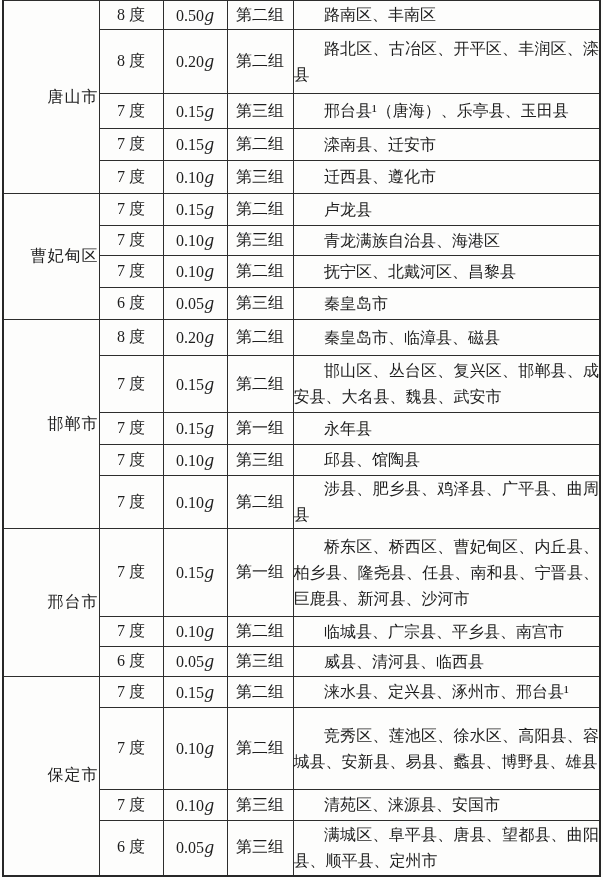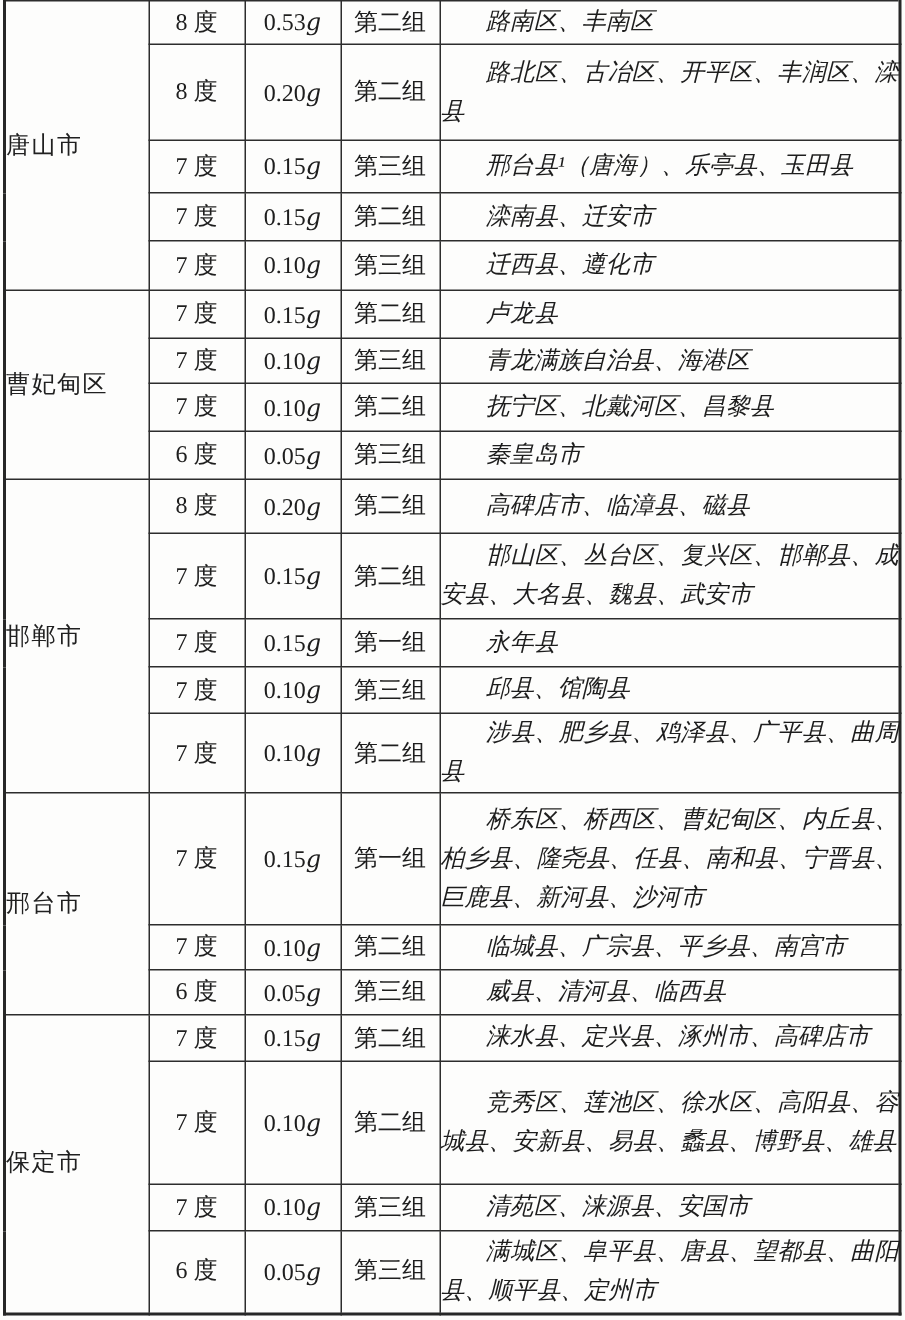--- a/index.html
+++ b/index.html
@@ -24,55 +24,54 @@
     table-layout: fixed;
   }
   table.seismic { border: 2px solid #272727; border-top: none; }
   table.seismic td {
     border: 1.5px solid #2d2d2d;
     padding: 0;
     font-size: 16px;
     vertical-align: middle;
   }
   td.city {
-    text-align: left;
+    text-align: right;
     font-size: 16.5px;
     letter-spacing: 1px;
     color: #202020;
   }
   td.cen { text-align: center; white-space: nowrap; }
   td.accel i { font-style: italic; font-family: "DejaVu Serif", serif; }
   td.dist {
     text-align: justify;
     text-align-last: left;
     padding: 3px 7px 3px 8px;
     text-indent: 1.9em;
     line-height: 26px;
     color: #1d1d1d;
-    font-style: italic;
   }
 </style>
 </head>
 <body>
 
 <div class="page">
   <table class="seismic">
     <colgroup>
       <col style="width:96px">
         <col style="width:64px">
         <col style="width:64px">
         <col style="width:66px">
         <col style="width:307px">
     </colgroup>
     <tbody>
 
       <tr style="height:29px">
         <td class="city" rowspan="5">唐山市</td>
         <td class="cen">8 度</td>
-        <td class="cen accel"><span>0.53</span><i>g</i></td>
+        <td class="cen accel"><span>0.50</span><i>g</i></td>
         <td class="cen">第二组</td>
         <td class="dist">路南区、丰南区</td>
       </tr>
       <tr style="height:64px">
         <td class="cen">8 度</td>
         <td class="cen accel"><span>0.20</span><i>g</i></td>
         <td class="cen">第二组</td>
         <td class="dist">路北区、古冶区、开平区、丰润区、滦县</td>
       </tr>
       <tr style="height:35px">
@@ -118,21 +117,21 @@
         <td class="cen accel"><span>0.05</span><i>g</i></td>
         <td class="cen">第三组</td>
         <td class="dist">秦皇岛市</td>
       </tr>
 
       <tr style="height:36px">
         <td class="city" rowspan="5">邯郸市</td>
         <td class="cen">8 度</td>
         <td class="cen accel"><span>0.20</span><i>g</i></td>
         <td class="cen">第二组</td>
-        <td class="dist">高碑店市、临漳县、磁县</td>
+        <td class="dist">秦皇岛市、临漳县、磁县</td>
       </tr>
       <tr style="height:57px">
         <td class="cen">7 度</td>
         <td class="cen accel"><span>0.15</span><i>g</i></td>
         <td class="cen">第二组</td>
         <td class="dist">邯山区、丛台区、复兴区、邯郸县、成安县、大名县、魏县、武安市</td>
       </tr>
       <tr style="height:32px">
         <td class="cen">7 度</td>
         <td class="cen accel"><span>0.15</span><i>g</i></td>
@@ -170,21 +169,21 @@
         <td class="cen accel"><span>0.05</span><i>g</i></td>
         <td class="cen">第三组</td>
         <td class="dist">威县、清河县、临西县</td>
       </tr>
 
       <tr style="height:31px">
         <td class="city" rowspan="4">保定市</td>
         <td class="cen">7 度</td>
         <td class="cen accel"><span>0.15</span><i>g</i></td>
         <td class="cen">第二组</td>
-        <td class="dist">涞水县、定兴县、涿州市、高碑店市</td>
+        <td class="dist">涞水县、定兴县、涿州市、邢台县¹</td>
       </tr>
       <tr style="height:82px">
         <td class="cen">7 度</td>
         <td class="cen accel"><span>0.10</span><i>g</i></td>
         <td class="cen">第二组</td>
         <td class="dist">竞秀区、莲池区、徐水区、高阳县、容城县、安新县、易县、蠡县、博野县、雄县</td>
       </tr>
       <tr style="height:31px">
         <td class="cen">7 度</td>
         <td class="cen accel"><span>0.10</span><i>g</i></td>

